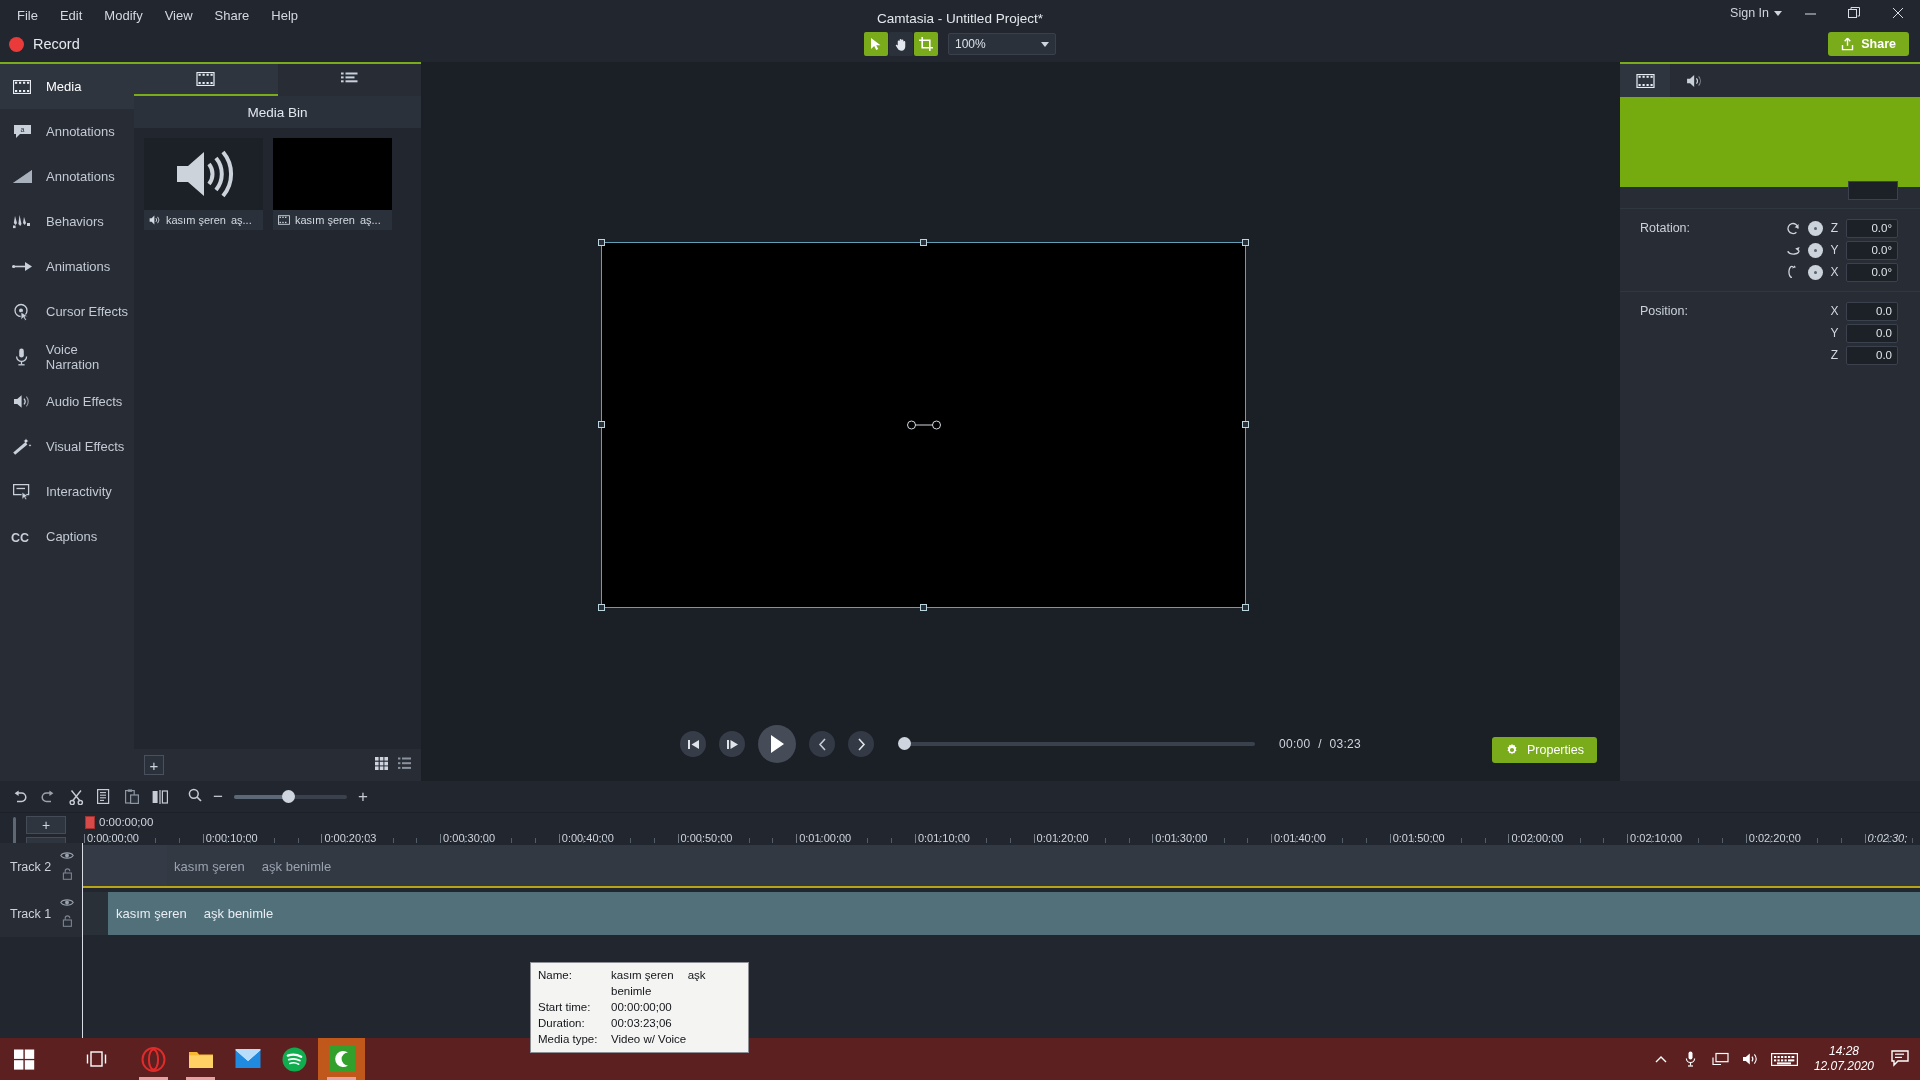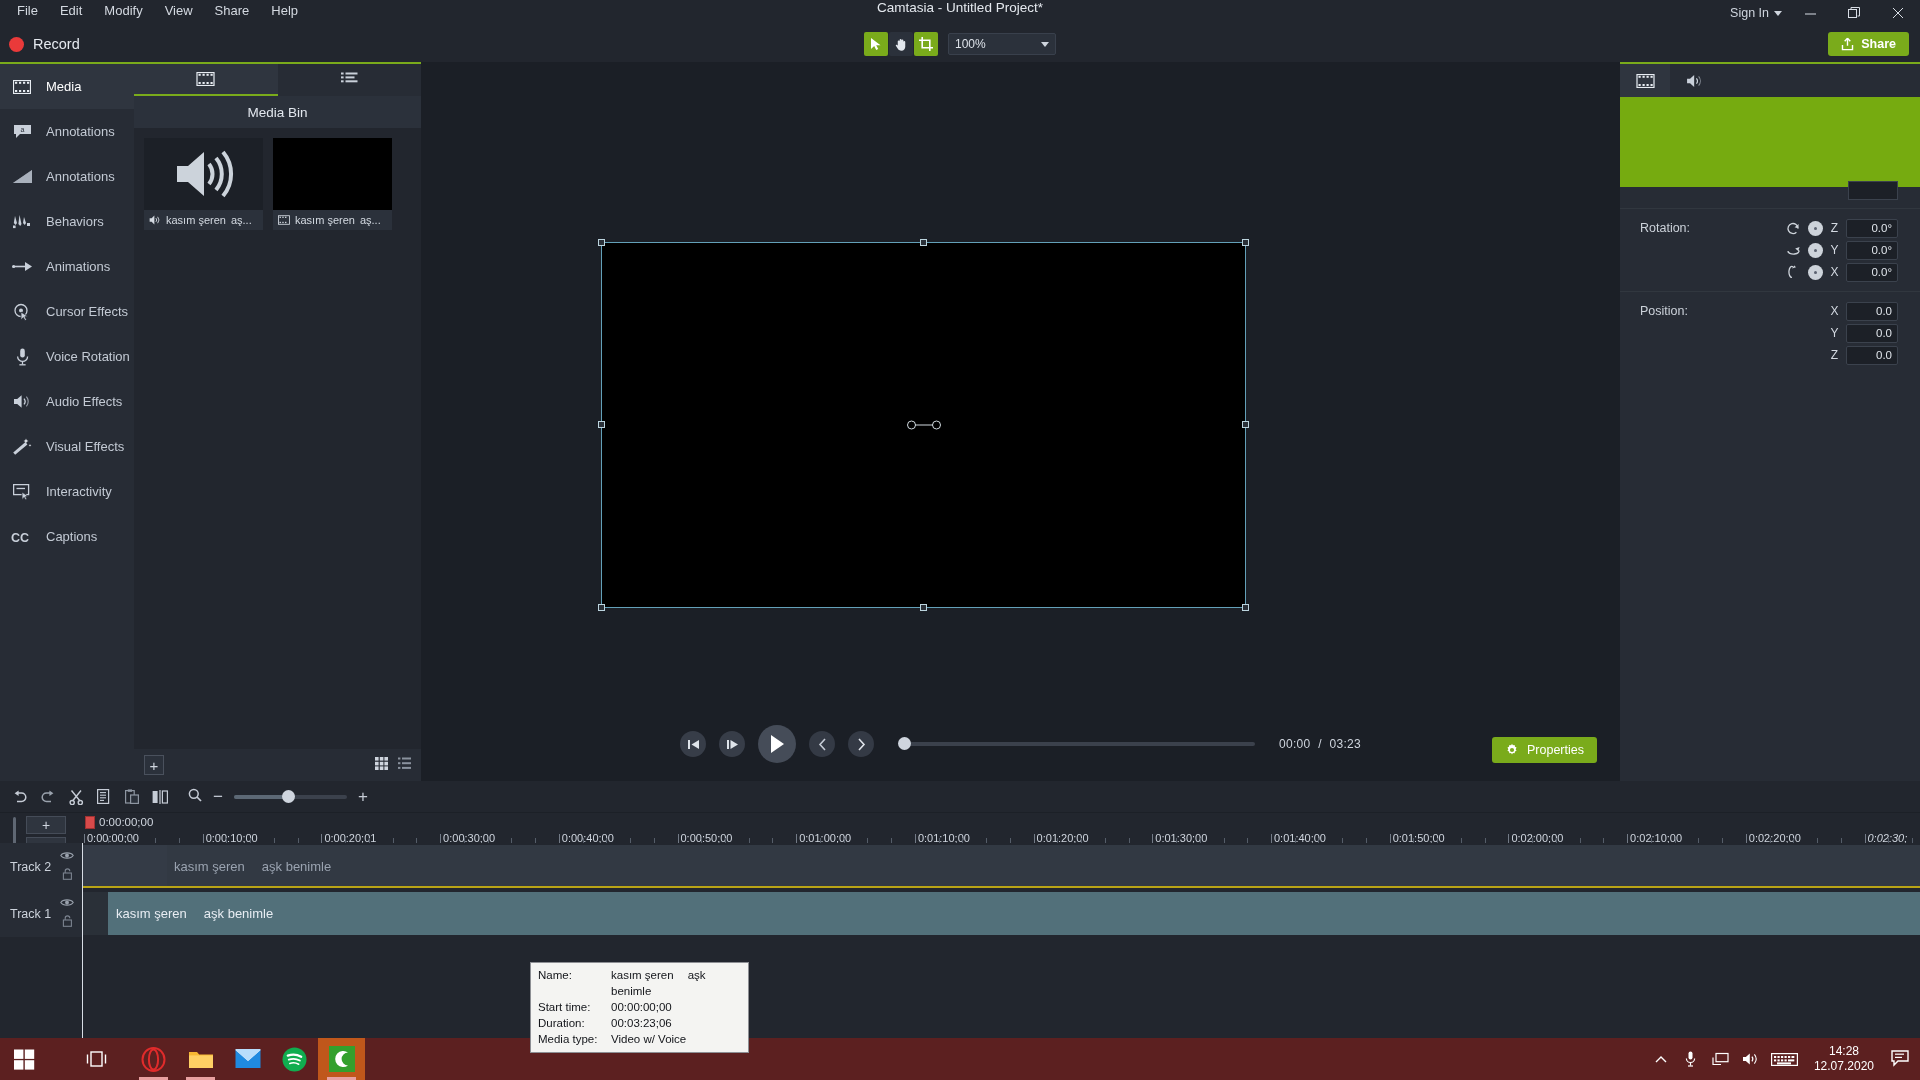--- a/index.html
+++ b/index.html
@@ -9,21 +9,21 @@
     font-family:"Liberation Sans", sans-serif;
     color:#d6dbe3;
     font-size:13px;
     -webkit-font-smoothing:antialiased;
   }
   .app{ position:relative; width:1920px; height:1080px; }
 
   
   .titlebar{
     position:absolute; top:0; left:0; width:1920px; height:26px;
-    background:#22262e; display:flex; align-items:flex-start;
+    background:#22262e; display:flex; align-items:flex-end;
   }
   .menu{ display:flex; align-items:center; gap:0px; padding-left:6px; }
   .menu-item{ padding:3px 11px; font-size:13px; color:#d4d9e1; cursor:default; }
   .title-center{
     position:absolute; left:0; right:0; text-align:center; font-size:13.5px;
     color:#e4e8ee; pointer-events:none;
   }
   .title-right{ position:absolute; right:0; top:0; height:26px; display:flex; align-items:center; }
   .signin{ font-size:12.5px; color:#cfd5de; padding:0 6px; display:flex; align-items:center; gap:5px; }
   .caret-dn{ width:0;height:0;border-left:4px solid transparent;border-right:4px solid transparent;border-top:5px solid #cfd5de; }
@@ -238,21 +238,21 @@
   }
   .tb-ico{ width:47px; height:42px; display:flex; align-items:center; justify-content:center; position:relative; }
   .tb-ico.active::after{
     content:''; position:absolute; bottom:0; left:9px; right:9px; height:3px; background:#e8a0a0;
   }
   .tb-ico.camt{ background:#c0571b; }
   .tray{ margin-left:auto; display:flex; align-items:center; gap:0; padding-right:2px; }
   .tray-ico{ width:30px; height:42px; display:flex; align-items:center; justify-content:center; }
   .clock{
     display:flex; flex-direction:column; align-items:center; justify-content:center;
-    font-size:12px; color:#fff; line-height:15px; padding:12px 10px; height:32px;
+    font-size:12px; color:#fff; line-height:15px; padding:12px 10px; height:32px;font-style:italic;
   }
   .notif{ width:34px;height:42px;display:flex;align-items:center;justify-content:center; }
 </style>
 </head>
 <body>
 
 <div class="app">
 
   <div class="titlebar">
     <div class="menu">
@@ -401,21 +401,21 @@
     </div>
     <div class="rail-item">
       <span class="rail-ico">
         <svg width="13" height="18" viewBox="0 0 13 18">
             <rect x="4.2" y="0.6" width="4.6" height="9" rx="2.3" fill="#c9d0da"></rect>
             <path d="M1.6 8.4a4.9 4.9 0 0010 0" fill="none" stroke="#c9d0da" stroke-width="1.3"></path>
             <line x1="6.5" y1="13.2" x2="6.5" y2="16.4" stroke="#c9d0da" stroke-width="1.3"></line>
             <line x1="3.4" y1="16.8" x2="9.6" y2="16.8" stroke="#c9d0da" stroke-width="1.3"></line>
           </svg>
       </span>
-      <span>Voice Rotation</span>
+      <span>Voice Narration</span>
     </div>
     <div class="rail-item">
       <span class="rail-ico">
         <svg width="19" height="15" viewBox="0 0 19 15">
             <path d="M1 5h3.2L8.6 1.2v12.6L4.2 10H1z" fill="#c9d0da"></path>
             <path d="M11 4.6a4.6 4.6 0 010 5.8" fill="none" stroke="#c9d0da" stroke-width="1.3"></path>
             <path d="M13.4 2.6a7.6 7.6 0 010 9.8" fill="none" stroke="#c9d0da" stroke-width="1.1" opacity="0.7"></path>
           </svg>
       </span>
       <span>Audio Effects</span>
@@ -818,21 +818,21 @@
           <div class="tick min" style="left: 49.48px;"></div>
           <div class="tick min" style="left: 73.22px;"></div>
           <div class="tick min" style="left: 96.96px;"></div>
           <div class="tick maj" style="left: 120.7px;"></div>
           <div class="tlabel" style="left: 123.7px;">0:00:10;00</div>
           <div class="tick min" style="left: 144.44px;"></div>
           <div class="tick min" style="left: 168.18px;"></div>
           <div class="tick min" style="left: 191.92px;"></div>
           <div class="tick min" style="left: 215.66px;"></div>
           <div class="tick maj" style="left: 239.4px;"></div>
-          <div class="tlabel" style="left: 242.4px;">0:00:20;01</div>
+          <div class="tlabel" style="left: 242.4px;">0:00:20;03</div>
           <div class="tick min" style="left: 263.14px;"></div>
           <div class="tick min" style="left: 286.88px;"></div>
           <div class="tick min" style="left: 310.62px;"></div>
           <div class="tick min" style="left: 334.36px;"></div>
           <div class="tick maj" style="left: 358.1px;"></div>
           <div class="tlabel" style="left: 361.1px;">0:00:30;00</div>
           <div class="tick min" style="left: 381.84px;"></div>
           <div class="tick min" style="left: 405.58px;"></div>
           <div class="tick min" style="left: 429.32px;"></div>
           <div class="tick min" style="left: 453.06px;"></div>

